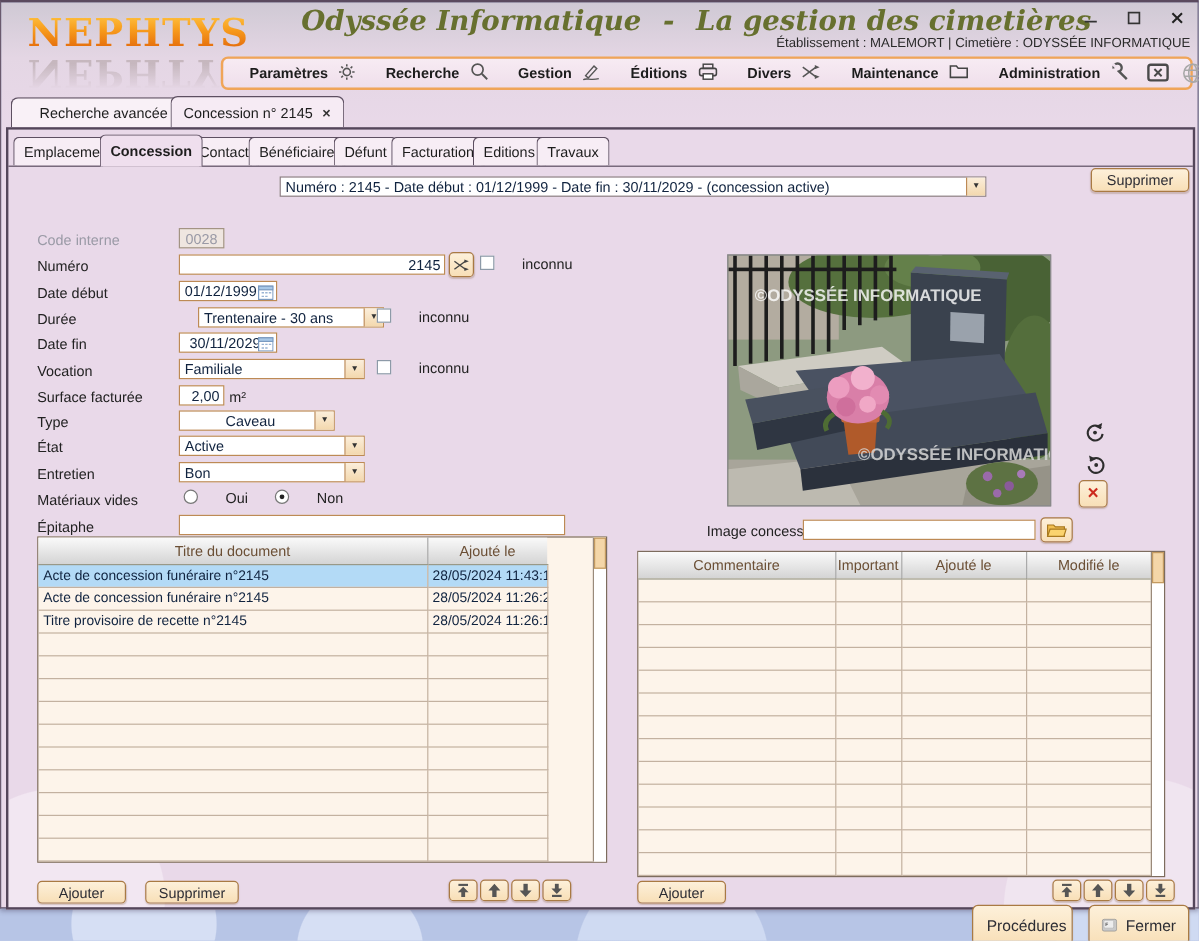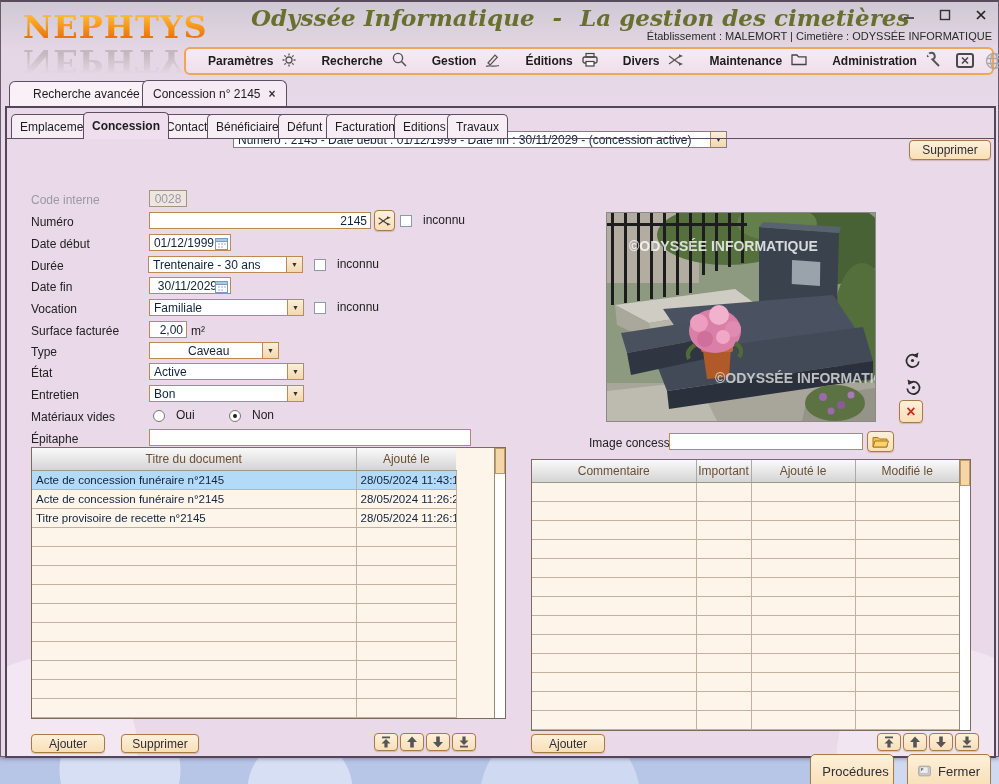--- a/index.html
+++ b/index.html
@@ -112,21 +112,21 @@
   .sel .arrowbtn {
     position:absolute; right:0; top:0; width:16px; height:100%;
     background:linear-gradient(180deg,#fbeedb,#f3d8ae); border-left:1px solid #bd8a55;
     display:flex; align-items:center; justify-content:center; font-size:7px; color:#333; cursor:pointer;
   }
   .chk { width:12px; height:12px; background:#fff; border:1px solid #8d9aa8; display:inline-block; }
   .radio { width:12px; height:12px; background:#fff; border:1px solid #777; border-radius:50%; display:inline-block; position:relative; }
   .radio.on::after { content:""; position:absolute; left:3px; top:3px; width:4px; height:4px; border-radius:50%; background:#222; }
   .flabel { position:absolute; left:30px; font-size:12px; color:#222; }
   .flabel.dis { color:#9a9aa6; }
-  .inconnu { display:flex; align-items:flex-end; gap:11px; font-size:12px; color:#222; }
+  .inconnu { display:flex; align-items:flex-start; gap:23px; font-size:12px; color:#222; }
   
   .tblwrap { position:absolute; background:#fdf4ea; border:1px solid #7d6c5e; }
   table.grid { border-collapse:collapse; table-layout:fixed; width:100%; }
   table.grid th {
     height:22px; background:linear-gradient(180deg,#fafafa,#d4d4d4);
     border-right:1px solid #aaa; border-bottom:1px solid #998; 
     font-size:12px; font-weight:normal; color:#6b4f35;
   }
   table.grid td {
     height:19px; border-right:1px solid #c3b1a0; border-bottom:1px solid #c3b1a0;
@@ -285,21 +285,21 @@
           <span>Facturation</span>
         </div>
       <div class="subtab" style="left:387px;">
           <span>Editions</span>
         </div>
       <div class="subtab" style="left:440px;">
           <span>Travaux</span>
         </div>
     </div>
 
-    <div class="sel" style="position:absolute; left:232px; top:129px; width:494px; border-color:#8a7a80;">
+    <div class="sel" style="position:absolute; left:232px; top:145px; width:589px; border-color:#8a7a80;">
       <span style="overflow:hidden; white-space:nowrap;">Numéro : 2145 - Date début : 01/12/1999 - Date fin : 30/11/2029 - (concession active)</span>
       <span class="arrowbtn">▼</span>
     </div>
     <button class="btn" style="position:absolute; left:908px; top:138px; width:82px; height:20px;">Supprimer</button>
 
     <span class="flabel dis" style="top:191px;">Code interne</span>
     <div class="field" style="position:absolute; left:148px; top:188px; width:38px; background:#efe6e0; border-color:#a39484; justify-content:center;">
       <span style="color:#9a9aa6;">0028</span>
     </div>
 
@@ -326,21 +326,21 @@
     <div class="field" style="position:absolute; left:148px; top:232px; width:82px; padding-right:16px;">
       <input class="raw" style="text-align: right;" value="01/12/1999">
       <svg style="position:absolute; right:2px; top:2px;" width="13" height="13" viewBox="0 0 13 13">
           <rect x="0.5" y="1.5" width="12" height="11" fill="#fff" stroke="#7a9ac0"></rect>
           <rect x="0.5" y="1.5" width="12" height="3" fill="#a8c8e8" stroke="#7a9ac0"></rect>
           <path d="M3 7h2M6 7h2M9 7h2M3 10h2M6 10h2" stroke="#9ab4d4" stroke-width="1.2"></path>
         </svg>
     </div>
 
     <span class="flabel" style="top:257px;">Durée</span>
-    <div class="sel" style="position:absolute; left:147px; top:254px; width:155px;align-items:flex-end;">
+    <div class="sel" style="position:absolute; left:164px; top:254px; width:155px;align-items:flex-end;">
       <span>Trentenaire - 30 ans</span>
       <span class="arrowbtn">▼</span>
     </div>
     <div class="inconnu" style="position:absolute; left:313px; top:255px;">
       <span class="chk"></span>
       <span>inconnu</span>
     </div>
 
     <span class="flabel" style="top:278px;">Date fin</span>
     <div class="field" style="position:absolute; left:148px; top:275px; width:82px; padding-right:13px;">

